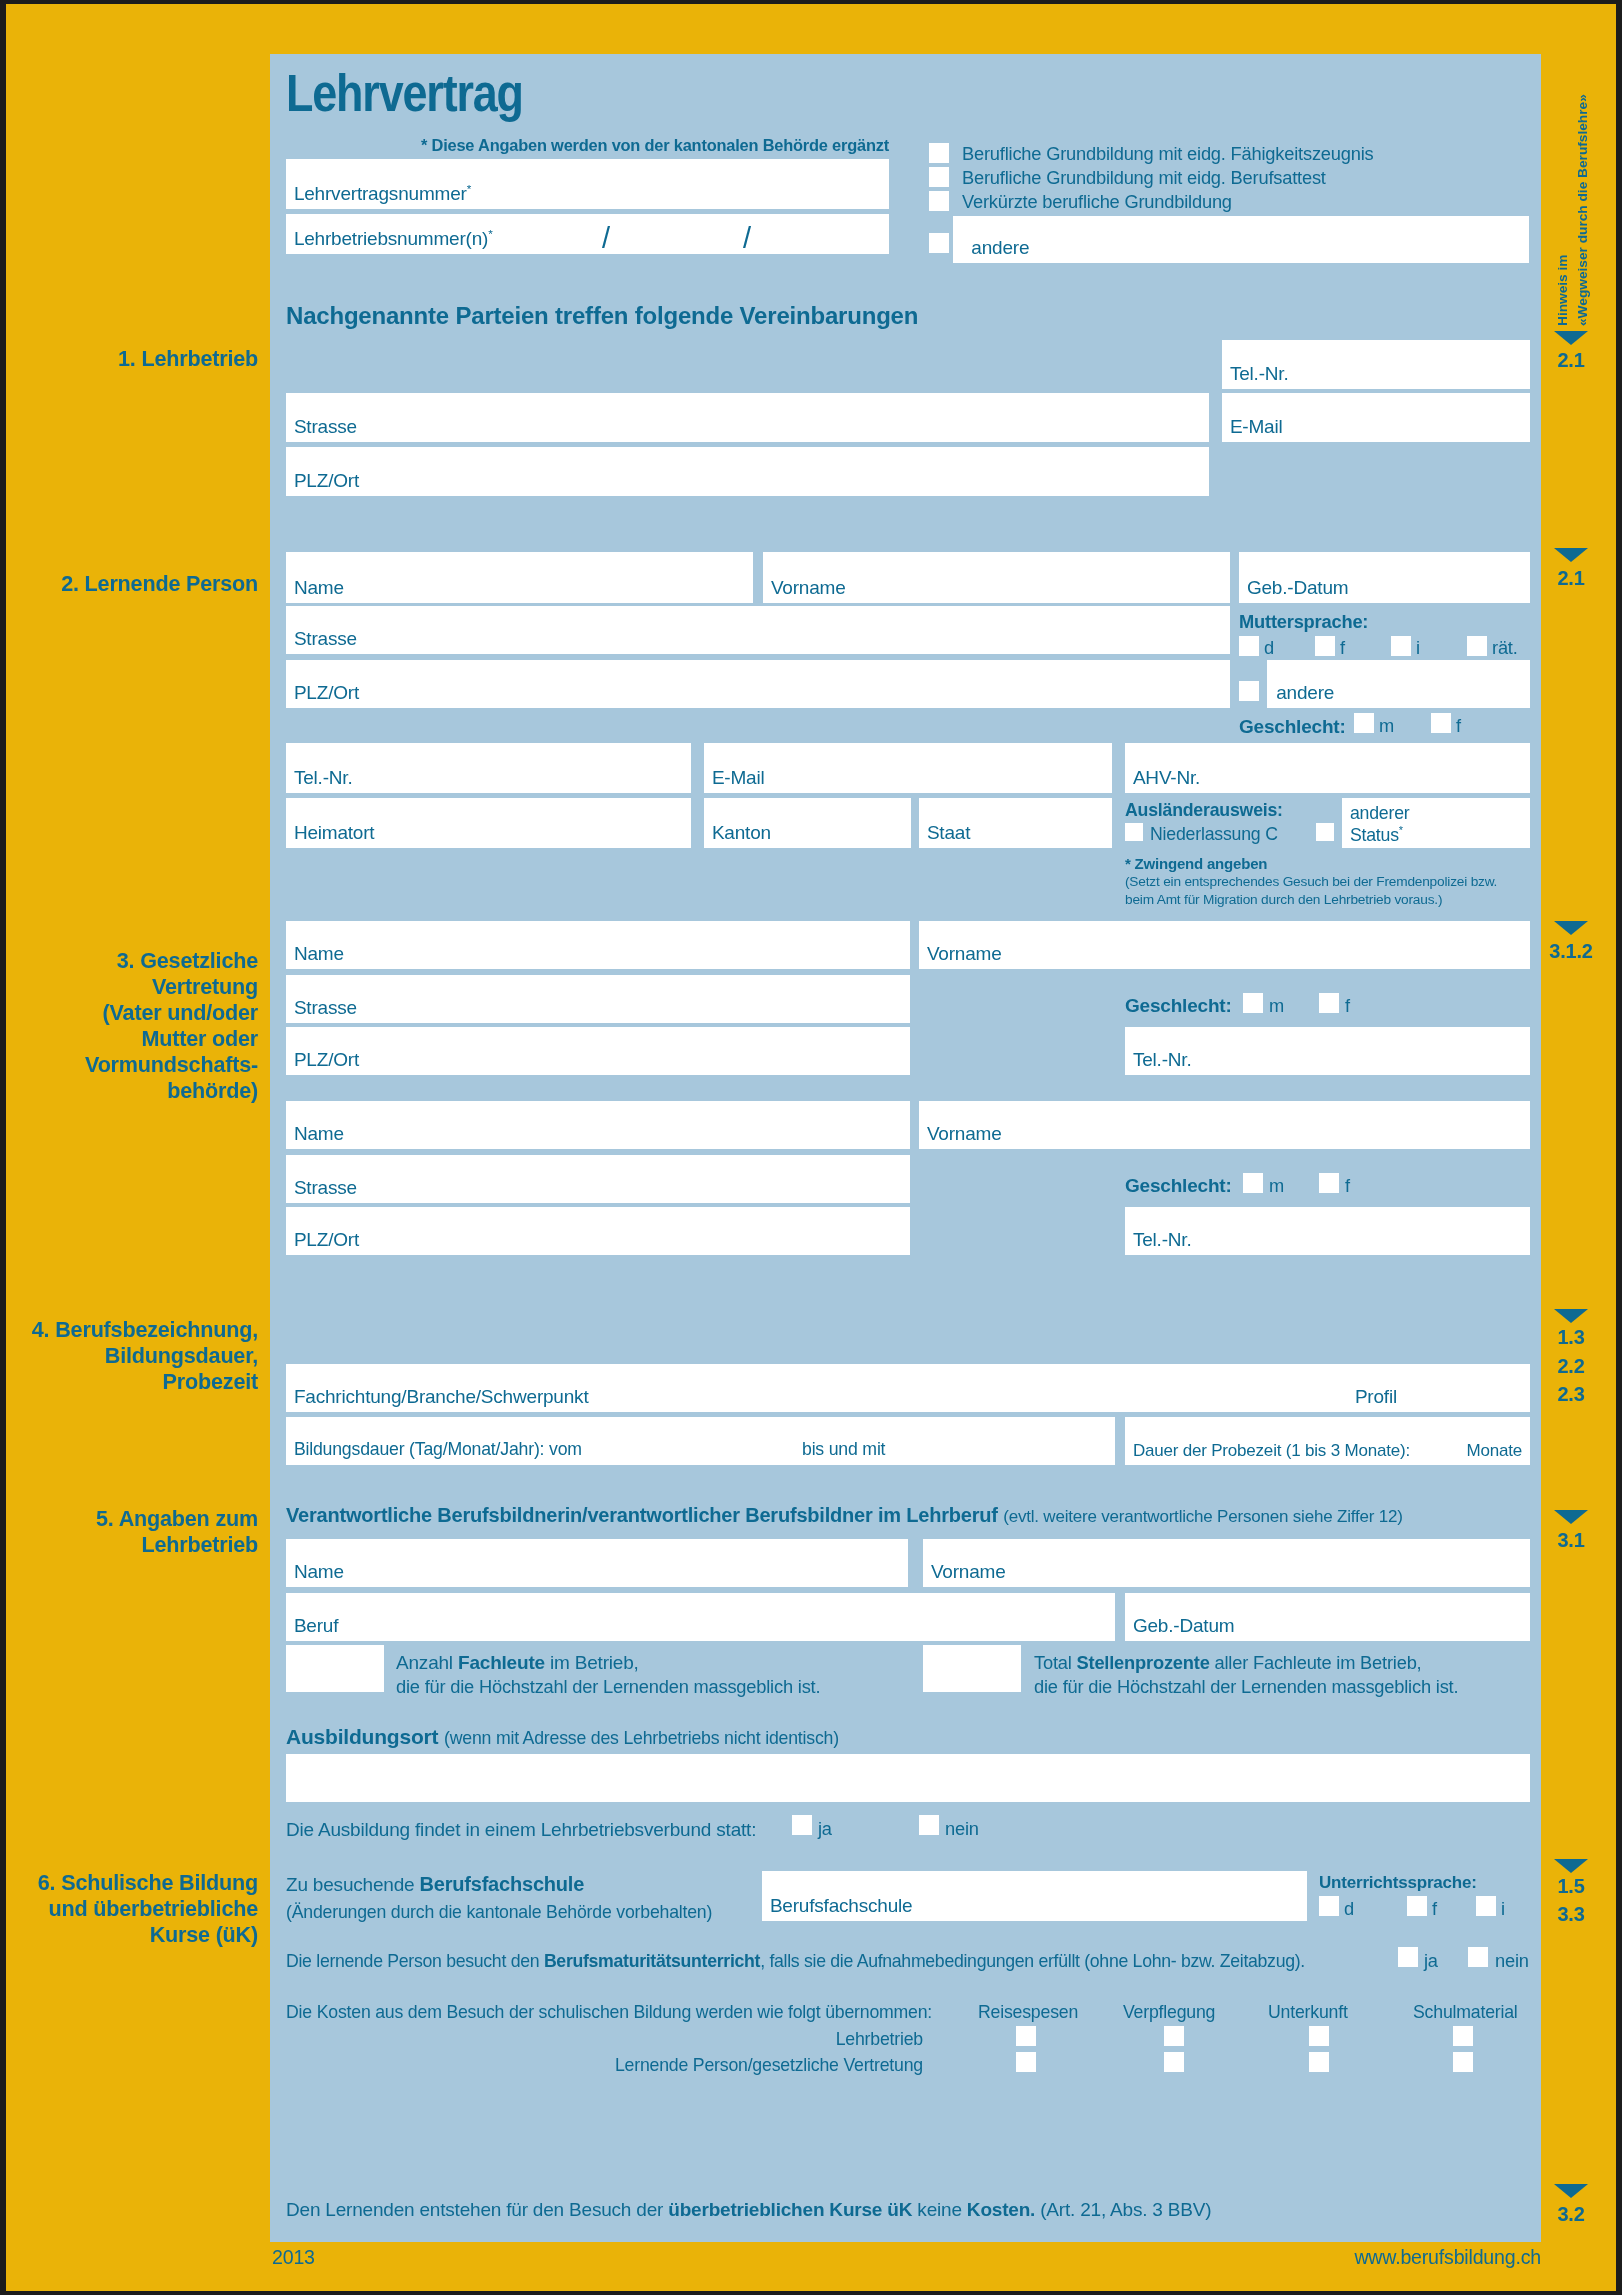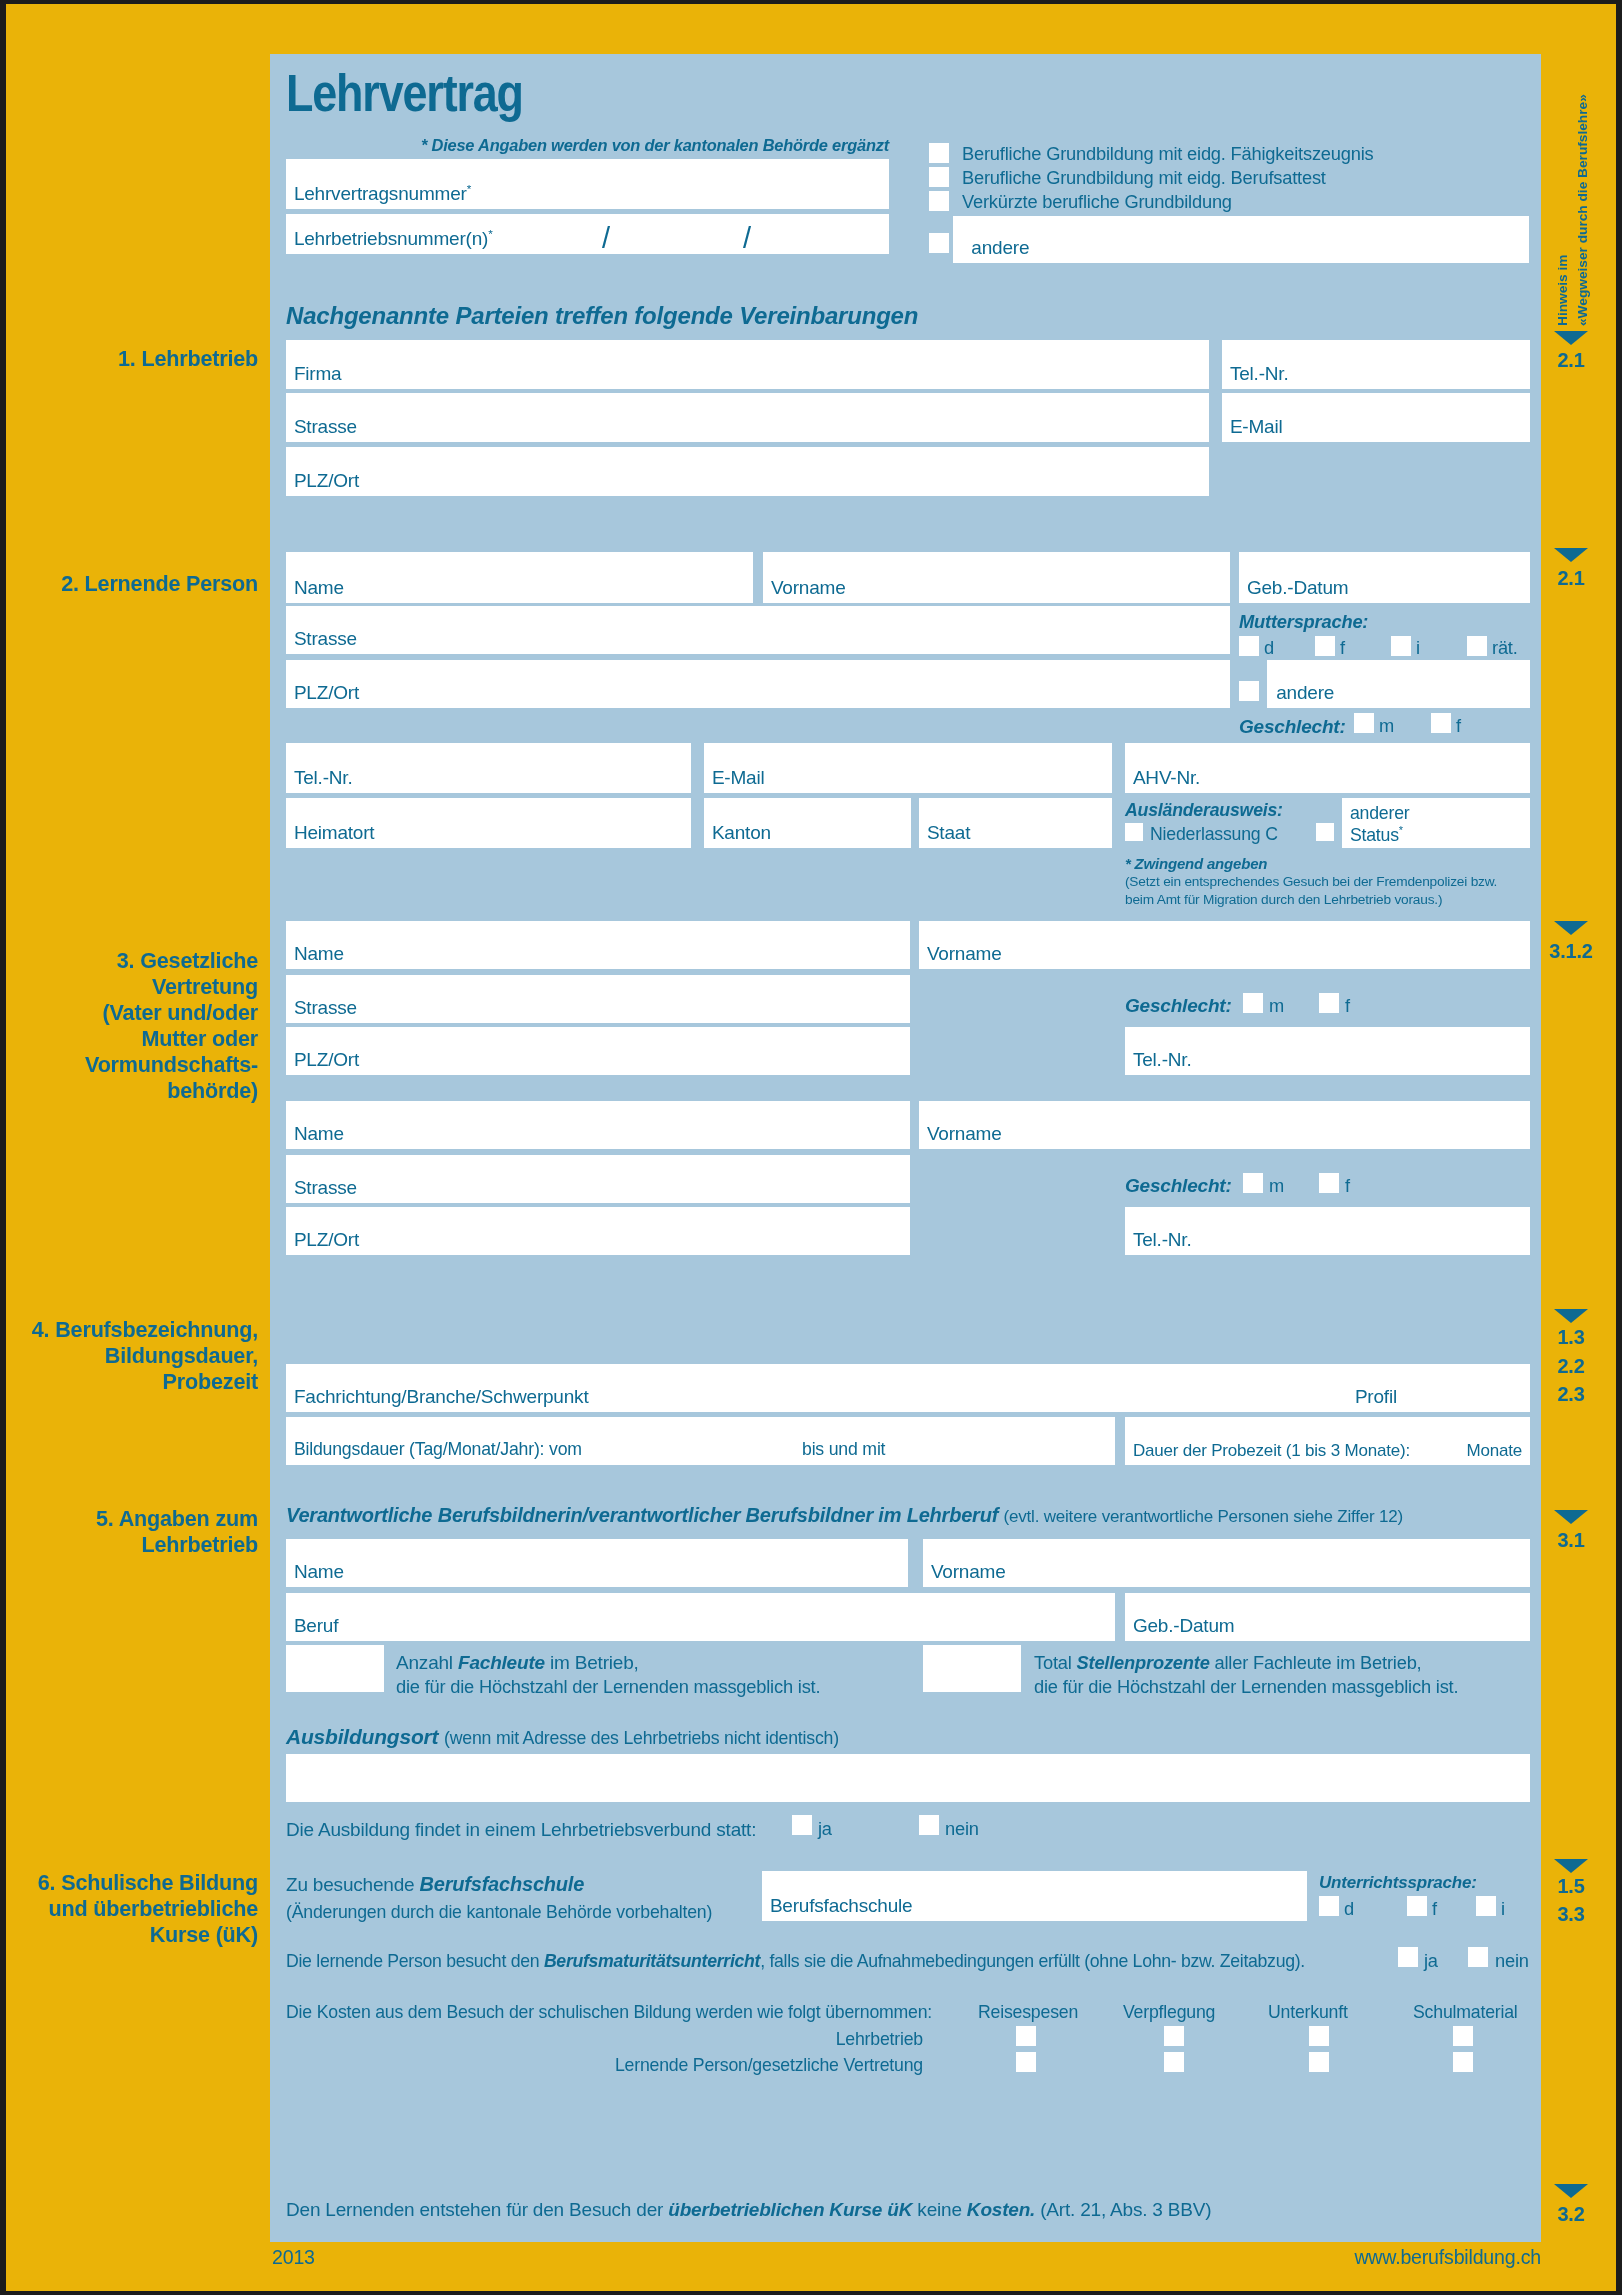--- a/index.html
+++ b/index.html
@@ -6,21 +6,21 @@
     --ink:#0e6a92;
     --panel:#a7c7dc;
     --frame:#1c1c1c;
   }
   html,body{margin:0;padding:0;background:#fff;}
   #page{position:relative;width:1623px;height:2295px;background:#eab308;overflow:hidden;
         font-family:"Liberation Sans",sans-serif;color:var(--ink);}
   .edge{position:absolute;background:var(--frame);}
   .panel{position:absolute;left:270px;top:54px;width:1271px;height:2188px;background:var(--panel);}
   .t{position:absolute;color:var(--ink);white-space:nowrap;line-height:1.15;letter-spacing:-0.2px;}
-  .b{font-weight:bold;font-style:italic;}
+  .b{font-weight:bold;}
   .f{position:absolute;background:#fff;}
   .fl{position:absolute;left:7.9px;bottom:5.9px;font-size:19px;color:var(--ink);white-space:nowrap;line-height:1;letter-spacing:-0.2px;}
   .cb{position:absolute;width:19.6px;height:19.6px;background:#fff;}
   .sec{position:absolute;color:var(--ink);font-weight:bold;font-size:21.6px;text-align:right;white-space:nowrap;line-height:1.2;letter-spacing:-0.2px;}
   .tri{position:absolute;width:0;height:0;border-left:17px solid transparent;border-right:17px solid transparent;border-top:14.4px solid var(--ink);}
   .mk{position:absolute;width:50px;text-align:center;font-weight:bold;font-size:20px;color:var(--ink);letter-spacing:-0.2px;}
   .vnote{position:absolute;transform:rotate(-90deg);transform-origin:0 0;font-weight:bold;font-size:13.7px;line-height:19.6px;color:var(--ink);white-space:nowrap;letter-spacing:0px;}
   sup{font-size:62%;}
   .title{position:absolute;font-weight:bold;font-size:51px;line-height:1;transform:scaleX(0.88);transform-origin:left top;letter-spacing:-1.3px;}
 </style>
@@ -57,23 +57,20 @@
 
   <div class="f" style="left:953px;top:216px;width:576px;height:47px">
     <span class="fl" style="left:18.3px">andere</span>
   </div>
   <div class="cb" style="left:929px;top:233px"></div>
 
   <div class="t b" style="left:286px;top:302px;font-size:24px">Nachgenannte Parteien treffen folgende Vereinbarungen</div>
 
   <div class="sec" style="left:26px;top:346px;width:232px">1. Lehrbetrieb</div>
 
-  <div class="f" style="left:286px;top:340px;width:923px;height:49px">
-    <span class="fl">Firma</span>
-  </div>
   <div class="f" style="left:1222px;top:340px;width:308px;height:49px">
     <span class="fl">Tel.-Nr.</span>
   </div>
   <div class="f" style="left:286px;top:393px;width:923px;height:49px">
     <span class="fl">Strasse</span>
   </div>
   <div class="f" style="left:1222px;top:393px;width:308px;height:49px">
     <span class="fl">E-Mail</span>
   </div>
   <div class="f" style="left:286px;top:447px;width:923px;height:49px">

